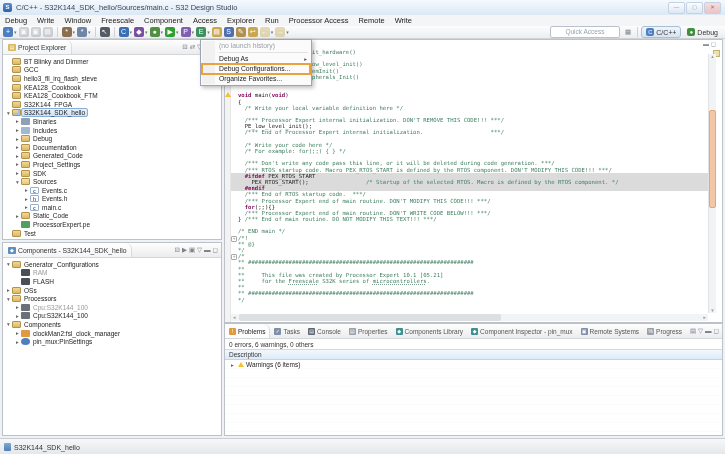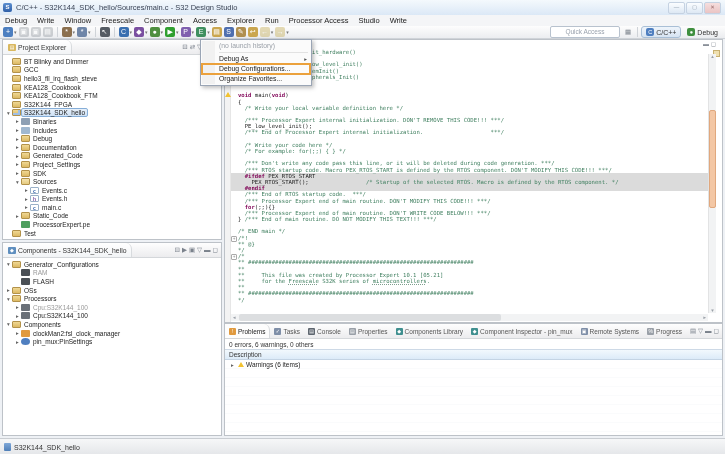--- a/index.html
+++ b/index.html
@@ -130,21 +130,21 @@
   <div class="menubar">
       <span class="mitem">Debug</span>
       <span class="mitem">Write</span>
       <span class="mitem">Window</span>
       <span class="mitem">Freescale</span>
       <span class="mitem">Component</span>
       <span class="mitem">Access</span>
       <span class="mitem">Explorer</span>
       <span class="mitem">Run</span>
       <span class="mitem">Processor Access</span>
-      <span class="mitem">Studio</span>
+      <span class="mitem">Remote</span>
       <span class="mitem">Write</span>
     </div>
 
   <div class="toolbar">
     <span id="tb-left" style="display:flex;align-items:center;">
         <span class="tbtn">
           <span class="tico" style="background: rgb(77, 127, 192);">+</span>
           <span class="dd">▾</span>
         </span>
         <span class="tbtn dis">

